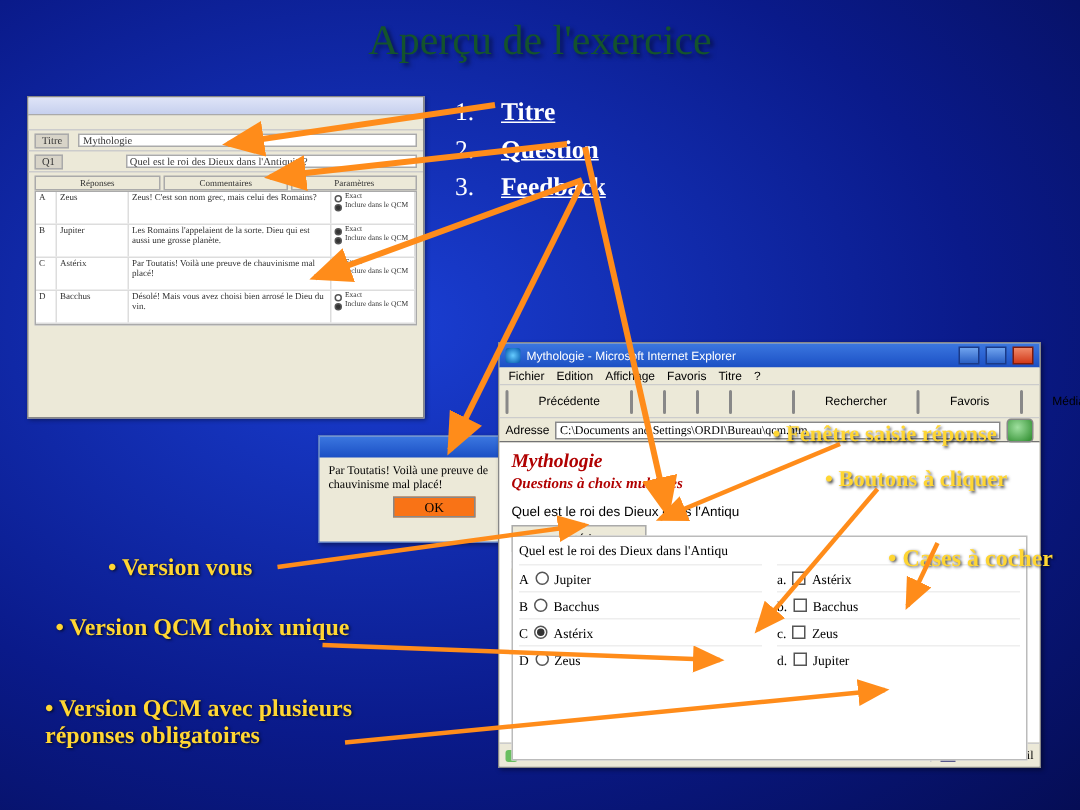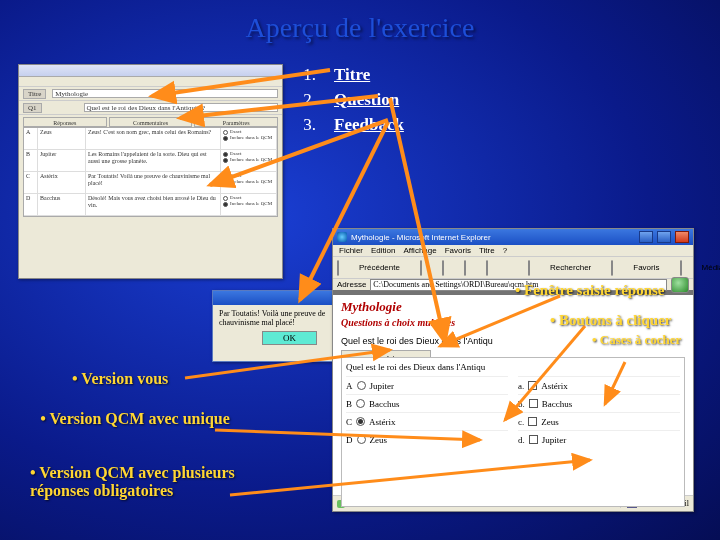--- a/index.html
+++ b/index.html
@@ -7,21 +7,21 @@
     width: 720px;
     height: 540px;
     background: radial-gradient(ellipse at 35% 40%, #1a3fd4 0%, #0a1a8a 60%, #050d55 100%);
     font-family: "Times New Roman", serif;
     position: relative;
     overflow: hidden;
   }
   .title {
     text-align: center;
     font-size: 28px;
-    color: #1d4ed8;
+    color: #14532d;
     text-shadow: 2px 2px 3px rgba(0,0,0,.5);
     padding-top: 12px;
     font-weight: normal;
   }
   .num-list {
     position: absolute;
     top: 62px; left: 298px;
     color: #fff;
     font-size: 17px;
   }
@@ -57,29 +57,29 @@
   .br-titlebar { height:16px; background:linear-gradient(#3b77e0,#1b4fc4); display:flex; align-items:center; padding:0 4px; gap:4px;}
   .br-titlebar .t { color:#fff; font-size:8px; font-family:Tahoma,sans-serif; flex:1; white-space:nowrap; overflow:hidden;}
   .winbtn{width:14px;height:12px;border:1px solid #0a3;background:linear-gradient(#70c270,#2a8a2a);}
   .winbtn.min,.winbtn.max{background:linear-gradient(#6fa3ee,#2a5fc4);border-color:#1a3a88;}
   .winbtn.close{background:linear-gradient(#f08a6a,#d23a1a);border-color:#801a0a;}
   .br-menu { height:12px; background:#ece9d8; border-bottom:1px solid #ccc; display:flex; gap:8px; padding:0 6px; font:8px Tahoma,sans-serif; align-items:center;}
   .br-tool { height:22px; background:#ece9d8; border-bottom:1px solid #ccc; display:flex; align-items:center; gap:20px; padding:0 4px;}
   .tb-ic{width:18px;height:16px;border-radius:3px;background:radial-gradient(circle at 40% 35%,#9fe09f,#2a8a2a);border:1px solid #888;}
   .tb-ic.blue{background:radial-gradient(circle at 40% 35%,#9fc0ff,#2a5fc4);}
   .tb-txt{font:8px Tahoma,sans-serif;}
-  .br-addr { height:16px; background:#ece9d8; border-bottom:5px solid #737373; display:flex; align-items:center; gap:4px; padding:0 4px;}
+  .br-addr { height:16px; background:#ece9d8; border-bottom:1px solid #737373; display:flex; align-items:center; gap:4px; padding:0 4px;}
   .br-addr input{flex:1;height:12px;font:8px Tahoma;border:1px solid #888;padding:0 2px;}
   .br-body { background:#fff; height:calc(100% - 82px); padding:4px 8px; overflow:hidden;}
   .myth { color:#b00000; font:italic bold 13px "Times New Roman"; }
   .subh { color:#b00000; font:italic bold 10px "Times New Roman"; margin-top:2px;}
   .qline { font:9px Tahoma,sans-serif; margin-top:8px;}
   .ansbox { margin:4px 0 6px; border:1px solid #aaa; width:90px; padding:3px; text-align:center; font:9px Tahoma; background:#ece9d8;}
   .hint { font:8px Tahoma; border-top:1px solid #ccc; padding-top:4px; display:flex; align-items:center; gap:6px;}
-  .okbtn { border:1px solid #888; background:#5eead4; padding:1px 20px; font:9px Tahoma;}
+  .okbtn { border:1px solid #888; background:#f97316; padding:1px 20px; font:9px Tahoma;}
   .hintarrow{width:14px;height:14px;background:#ffe070;border:1px solid #aa8;}
   .qcmpanel { position:absolute; top:128px; left:8px; right:8px; bottom:4px; border:1px solid #bbb; background:#fff; padding:4px;}
   .qcmq { font:9px Tahoma; margin-bottom:4px;}
   .qcmgrid { display:flex; gap:10px;}
   .qcmcol { flex:1; font:9px Tahoma;}
   .qcmrow { display:flex; align-items:center; gap:4px; height:18px; border-top:1px solid #eee;}
   .cb { width:9px;height:9px;border:1px solid #555;display:inline-block;}
   .rb { width:9px;height:9px;border:1px solid #555;border-radius:50%;display:inline-block;}
   .rb.on::after{content:"";display:block;width:5px;height:5px;background:#333;border-radius:50%;margin:1px;}
   .br-status{height:16px;background:#ece9d8;border-top:1px solid #ccc;display:flex;align-items:center;padding:0 4px;font:8px Tahoma;gap:6px;}
@@ -93,21 +93,21 @@
   .dlg .dlgbody{padding:4px 6px; font:8px Tahoma; text-align:center; display:flex; align-items:center; gap:4px;}
   .dlg .okbtn{margin:0 auto;display:block;}
 
   
   .cap { position:absolute; font:bold 16px "Times New Roman",serif; color:#ffd633; text-shadow:1px 1px 2px rgba(0,0,0,.7);}
   .cap-quiz { top:370px; left:72px; }
   .cap-qcm1 { top:410px; left:30px; width:210px; text-align:center; line-height:1.15;}
   .cap-qcm2 { top:464px; left:30px; width:210px; line-height:1.15;}
   .cap-fen { top:282px; left:515px; font-size:15px;}
   .cap-btn { top:312px; left:550px; font-size:15px;}
-  .cap-cases { top:332px; left:592px; font-size:13px;}
+  .cap-cases { top:364px; left:592px; font-size:16px;}
 
   
   svg.arrows { position:absolute; top:0; left:0; width:720px; height:540px; pointer-events:none; }
   .arrow-line { stroke:#ff8c1a; stroke-width:4; fill:none; }
   .arrow-line.thin { stroke-width:3; }
 </style>
 </head>
 <body>
 
 <h1 class="title">Aperçu de l'exercice</h1>
@@ -316,21 +316,21 @@
     <span>Terminé</span>
     <span style="flex:1"></span>
     <span class="statseg">
         <span class="ic-pc"></span>
         <span>Poste de travail</span>
       </span>
   </div>
 </div>
 
 <div class="cap cap-quiz">• Version vous</div>
-<div class="cap cap-qcm1">• Version QCM avec unique</div>
+<div class="cap cap-qcm1">• Version QCM choix unique</div>
 <div class="cap cap-qcm2">• Version QCM avec plusieurs réponses obligatoires</div>
 <div class="cap cap-fen">• Fenêtre saisie réponse</div>
 <div class="cap cap-btn">• Boutons à cliquer</div>
 <div class="cap cap-cases">• Cases à cocher</div>
 
 <svg class="arrows">
   <defs>
     <marker id="ah" markerWidth="8" markerHeight="8" refX="6" refY="3" orient="auto">
       <path d="M0,0 L7,3 L0,6 Z" fill="#ff8c1a"></path>
     </marker>

